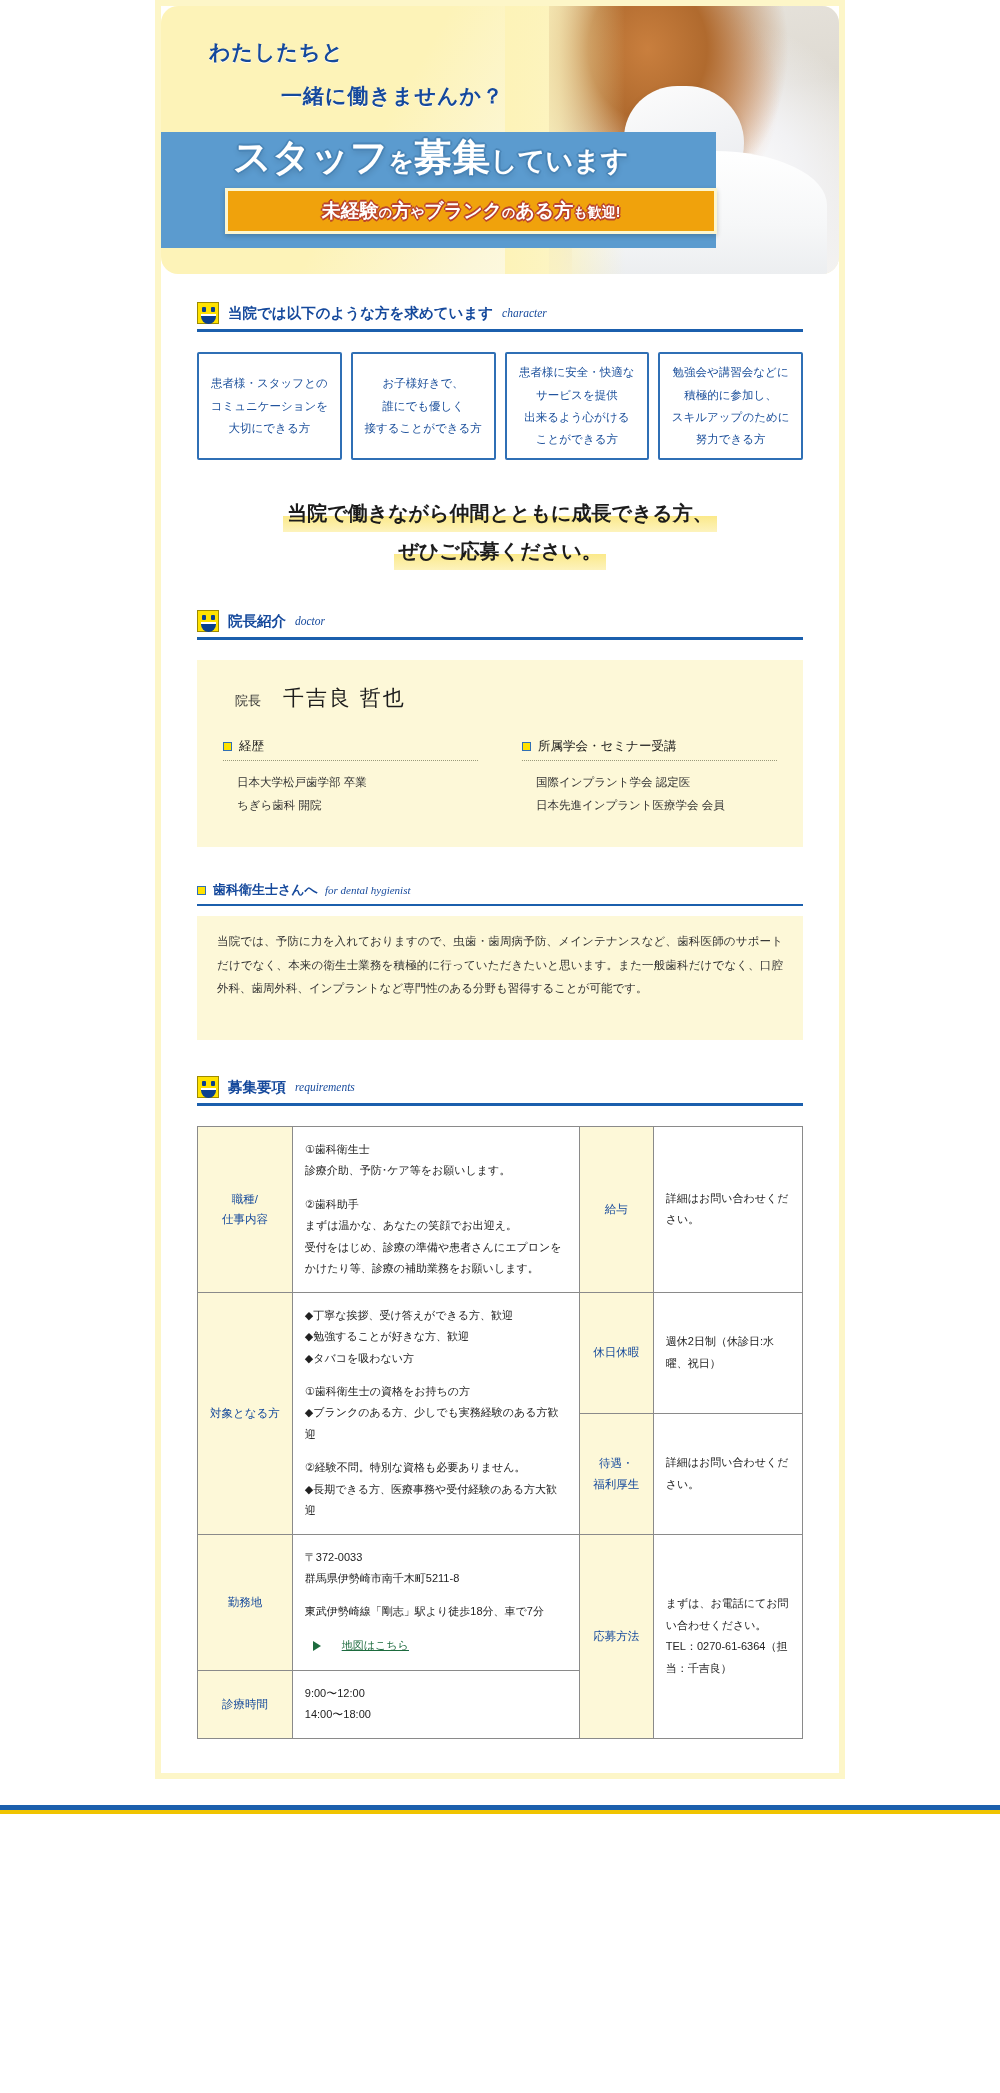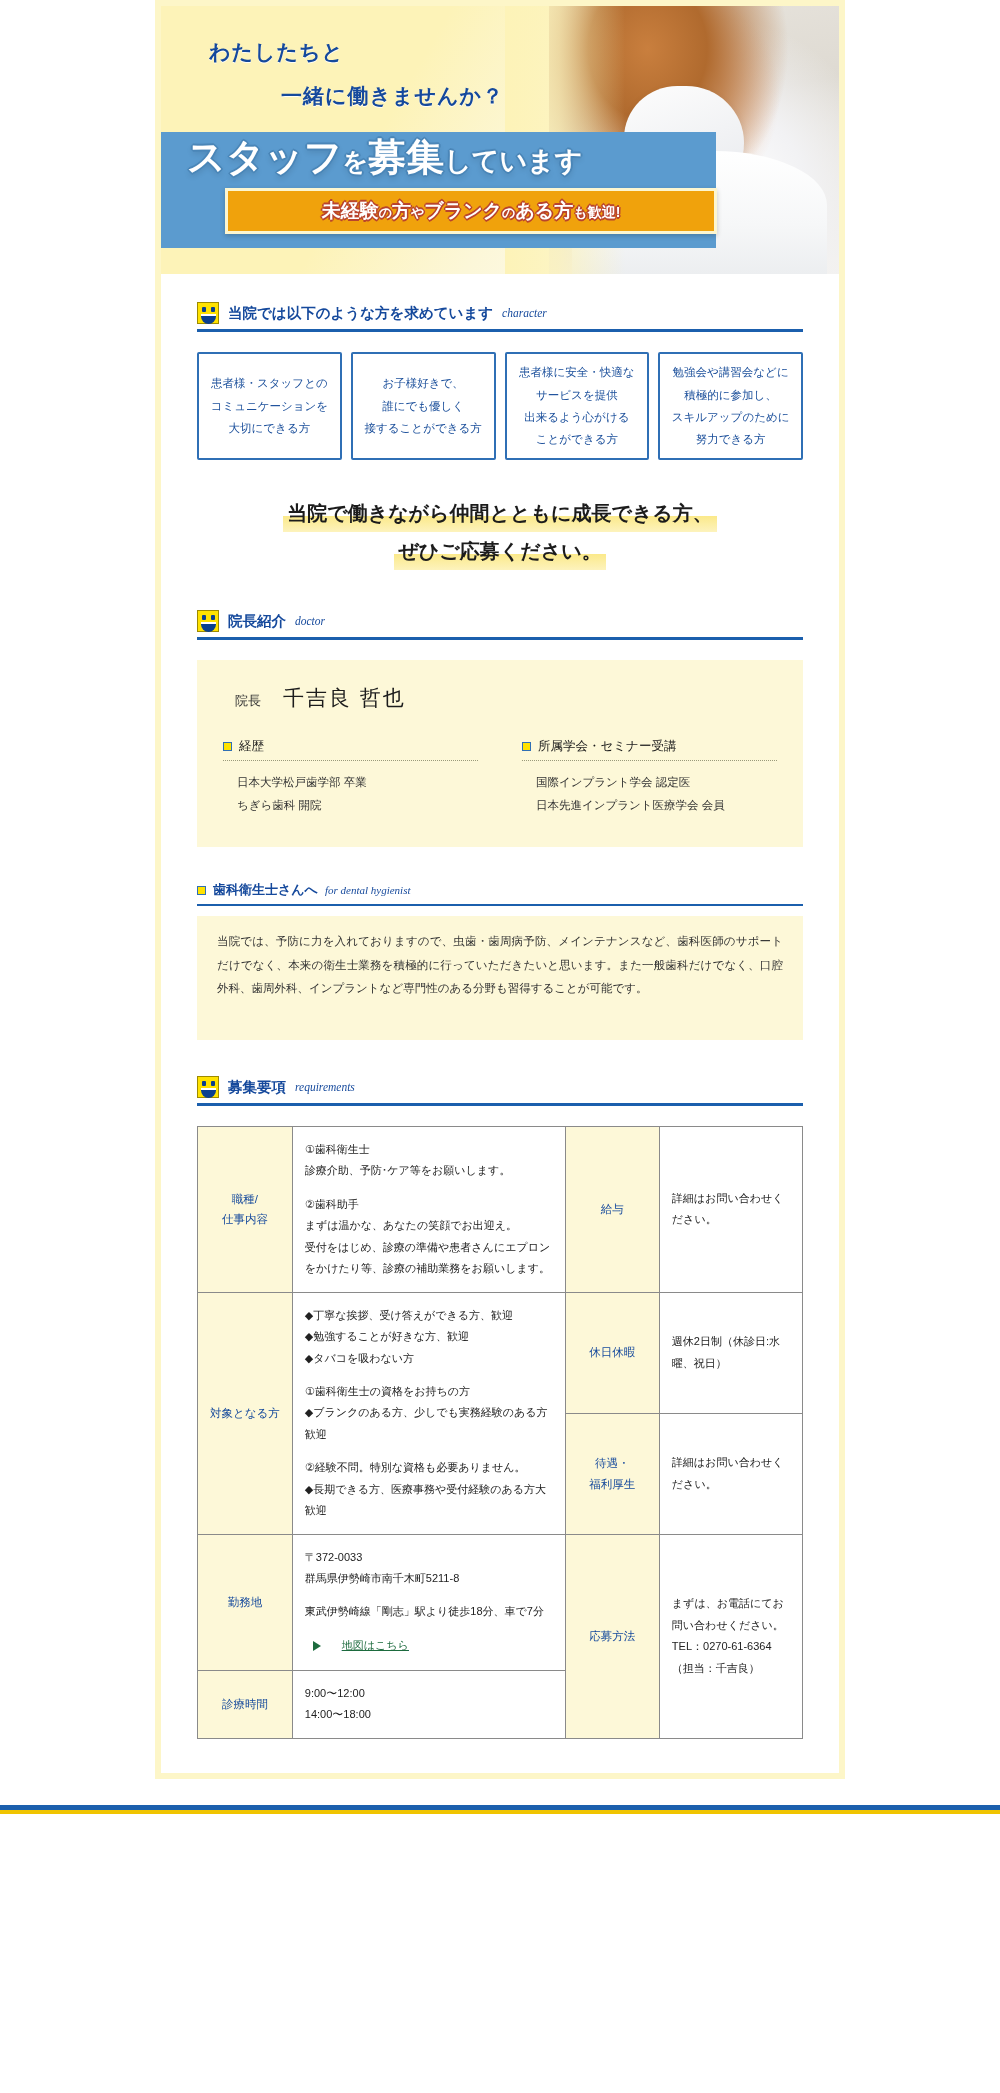--- a/index.html
+++ b/index.html
@@ -27,20 +27,21 @@
     background: #ffffff;
     position: relative;
   }
 
   
   .hero {
     position: relative;
     height: 268px;
     overflow: hidden;
     background: linear-gradient(120deg,#fdf3b8 0%,#fdf3b8 35%,#fcf7d8 55%,#fdfaea 70%,#fdf3b8 100%);
+    border-radius: 17px;
   }
   .hero-photo {
     position: absolute;
     right: 0; top: 0;
     width: 290px; height: 268px;
     background:
       radial-gradient(ellipse at 34% 16%, #c97f3e 0%, #b06a2e 22%, rgba(176,106,46,0) 52%),
       radial-gradient(ellipse at 46% 34%, #f3d8c4 0%, #e9c4aa 18%, rgba(233,196,170,0) 44%),
       radial-gradient(ellipse at 60% 72%, #ffffff 0%, #f2f2f4 34%, rgba(242,242,244,0) 66%),
       linear-gradient(170deg,#e8e4dd 0%, #dedad2 38%, #f4f2ee 100%);
@@ -81,21 +82,21 @@
 
   .hero-band {
     margin-top: 22px;
     margin-left: -48px;
     width: 555px;
     background: #5b9bcf;
     padding: 6px 0 14px 0;
     position: relative;
   }
   .hero-band-text {
-    padding-left: 26px;
+    padding-left: 72px;
     font-size: 38px;
     font-weight: bold;
     color: #ffffff;
     letter-spacing: 0px;
     line-height: 1.05;
     text-shadow:
       2px 0 0 #4a86b8, -2px 0 0 #4a86b8, 0 2px 0 #4a86b8, 0 -2px 0 #4a86b8,
       1px 1px 0 #4a86b8, -1px -1px 0 #4a86b8, 1px -1px 0 #4a86b8, -1px 1px 0 #4a86b8,
       0 3px 6px rgba(0,0,0,.18);
     white-space: nowrap;
@@ -267,21 +268,21 @@
   table.req td {
     border: 1px solid #8a8a8a;
     vertical-align: middle;
     padding: 12px 12px;
   }
   td.th {
     background: #fdf8d8;
     color: #15499c;
     font-size: 11.5px;
     text-align: center;
-    width: 94px;
+    width: 74px;
     line-height: 1.8;
     white-space: nowrap;
   }
   td.body { font-size: 11px; line-height: 1.95; color: #222; }
   td.body p { margin: 0; }
   td.body p.gap { margin-top: 12px; }
   .maplink {
     display: inline-flex; align-items: center; gap: 21px;
     margin-top: 12px; margin-left: 8px;
   }

